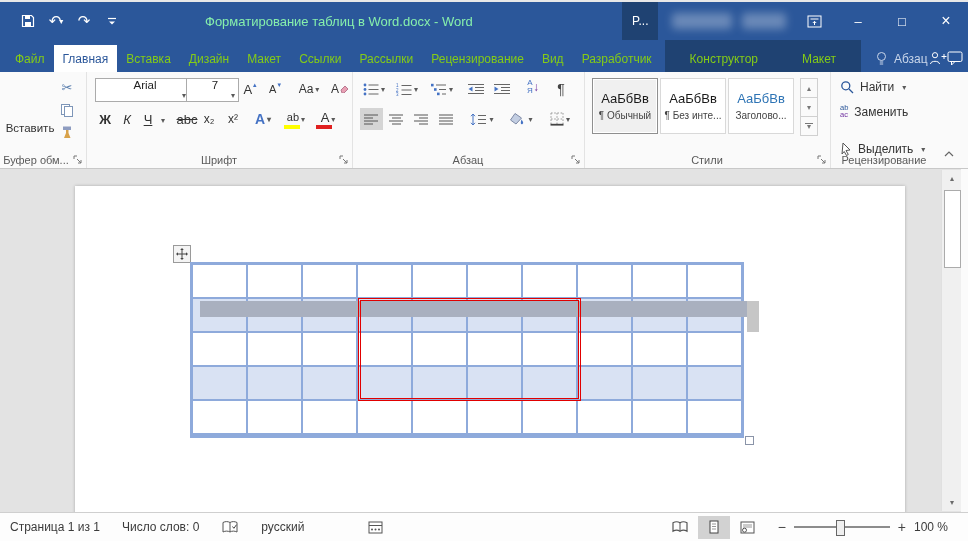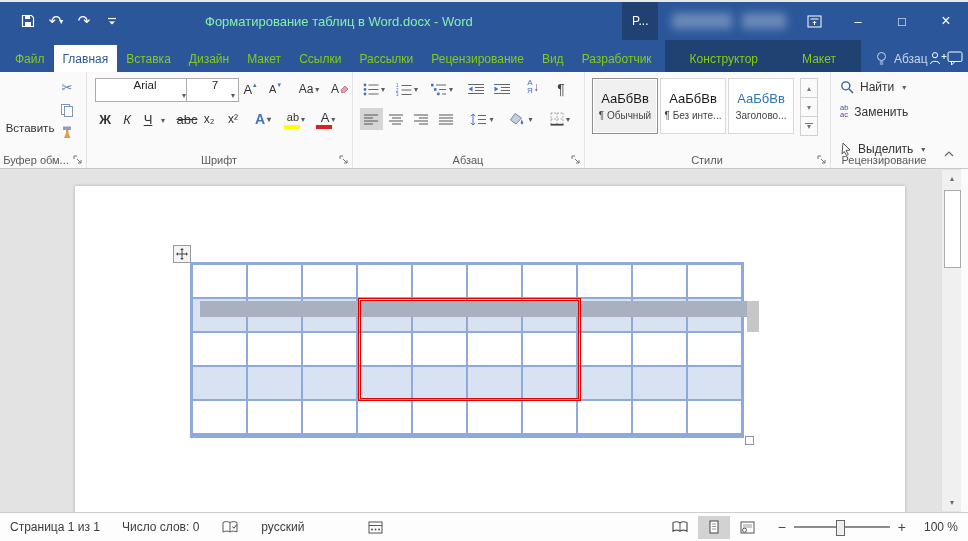--- a/index.html
+++ b/index.html
@@ -96,21 +96,21 @@
   
   .statusbar{position:absolute;left:0;right:0;bottom:0;height:29px;background:#FDFDFD;border-top:1px solid #CFCFCF;
              display:flex;align-items:center;font-size:12px;color:#3B3B3B;padding:0 10px;box-sizing:border-box;}
   .sitem{margin-right:22px;display:flex;align-items:center;gap:5px;white-space:nowrap;}
   .viewbtn{width:32px;height:23px;display:flex;align-items:center;justify-content:center;margin-left:2px;}
   .viewbtn.active{background:#D2D2D2;}
   .zoomctl{display:flex;align-items:center;margin-left:14px;gap:8px;}
   .ztrack{position:relative;width:96px;height:2px;background:#8C8C8C;}
   .znotch{position:absolute;left:47px;top:-3px;width:2px;height:8px;background:#8C8C8C;}
   .zthumb{position:absolute;left:42px;top:-6px;width:7px;height:14px;background:#EFEFEF;border:1px solid #666;}
-  .zlabel{width:44px;text-align:right;}
+  .zlabel{width:44px;}
 </style>
 </head>
 <body>
 
 <div class="app" style="--accent: #2B579A; --ctx: #1F4272; --tbl-border: #8EAADB; --banded: #D9E2F3; --selgray: #A9B0BF; --nub: #C6C6C6; --red: #E10000; --hl: #FFFF00; --fc: #E02020;">
   <div class="topedge"></div>
 
   <div class="titlebar">
     <div class="qat">
       <div class="qbtn">

